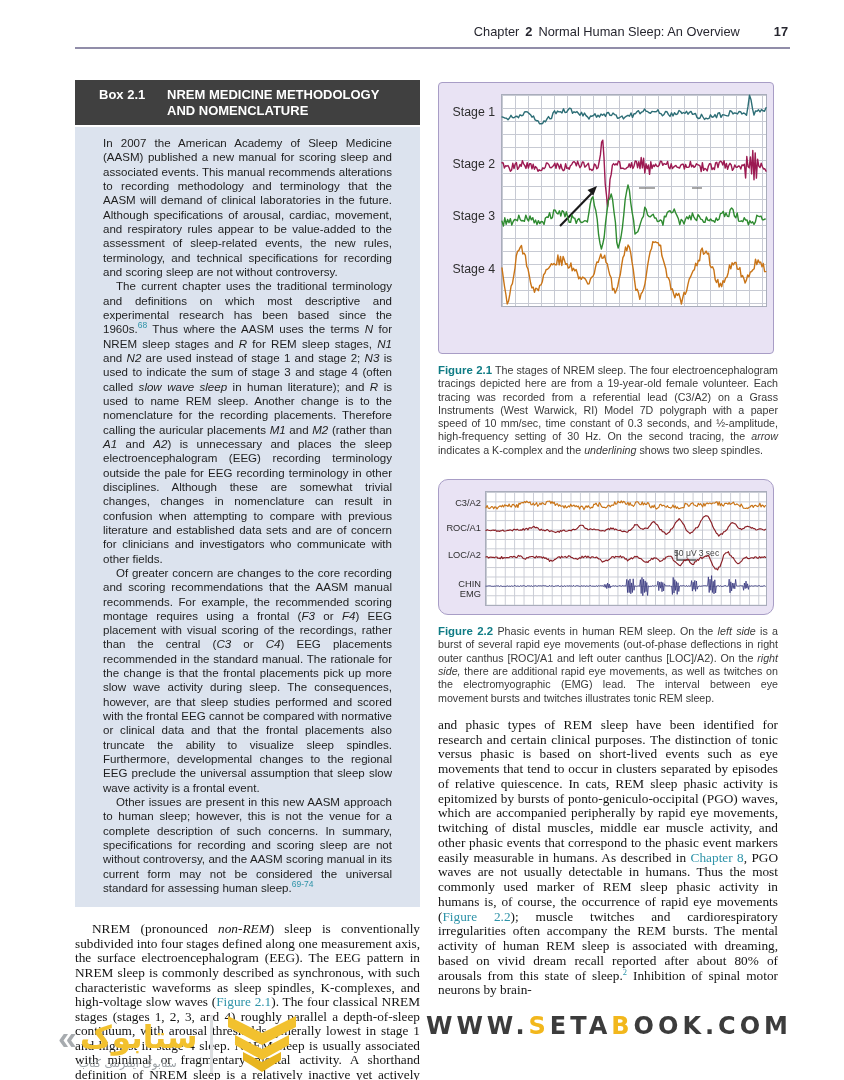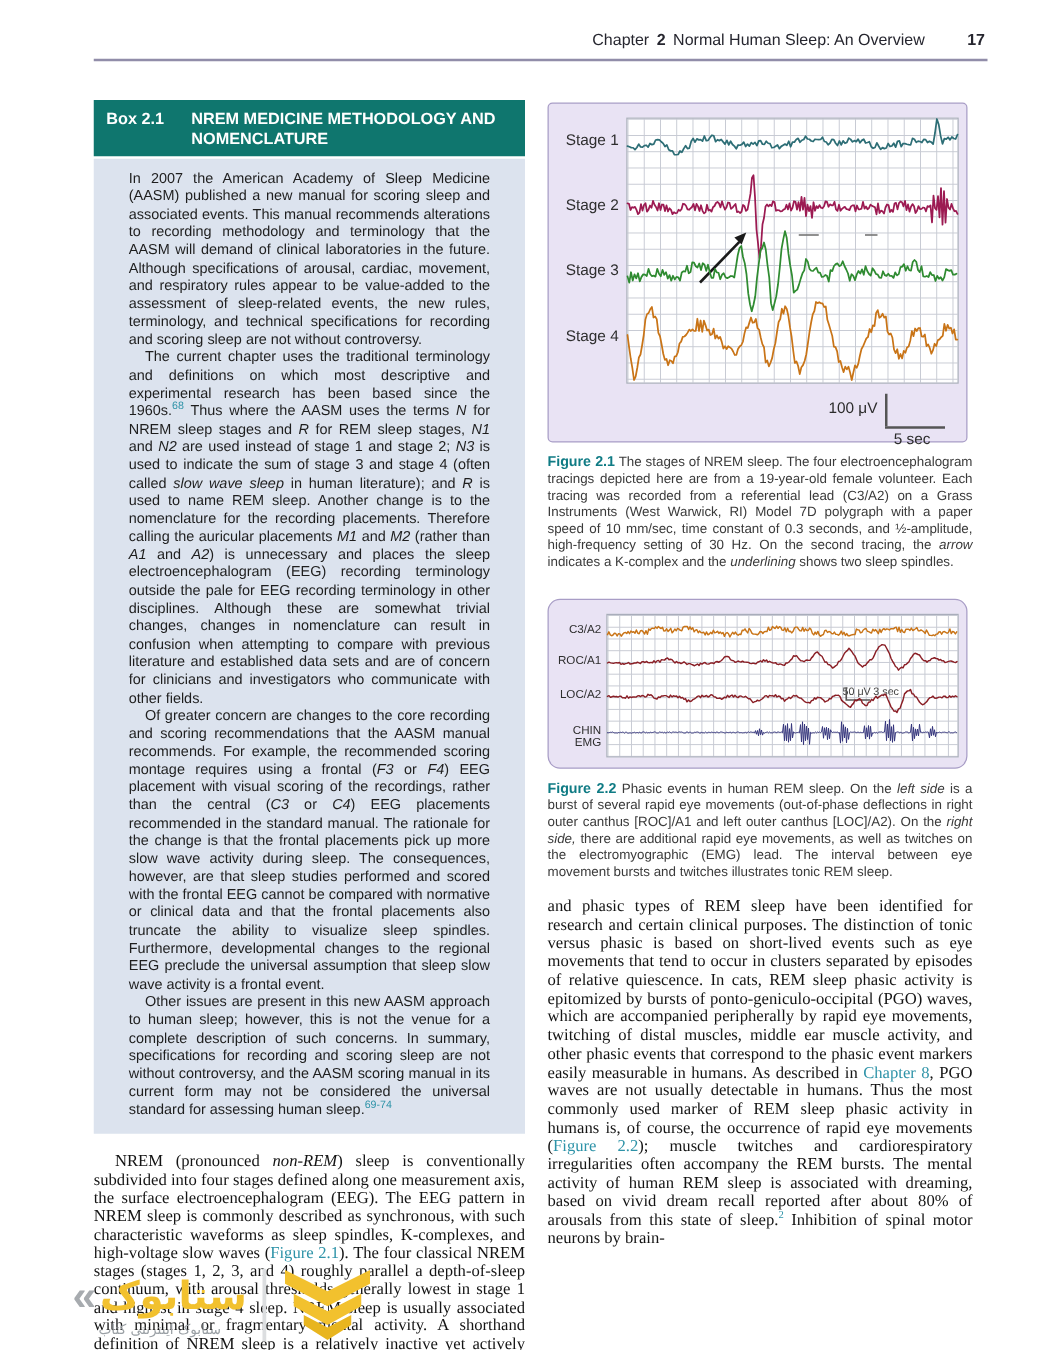--- a/index.html
+++ b/index.html
@@ -11,21 +11,21 @@
            font-size:12.8px;color:#26262f;}
   .runhead .num{font-weight:bold;}
   .runhead .pageno{font-weight:bold;margin-left:28px;}
   .runhead-rule{position:absolute;top:47px;left:75px;right:54px;height:2px;background:#918da9;}
 
   
   .col-left{position:absolute;left:75px;top:80px;width:345px;}
   .col-right{position:absolute;left:438px;top:82px;width:340px;}
 
   
-  .boxhead{background:#0f766e;color:#fff;display:flex;padding:7px 10px 6px;gap:14px;}
+  .boxhead{background:#404040;color:#fff;display:flex;padding:7px 24px 6px;gap:14px;}
   .boxhead .blabel{font-weight:bold;font-size:13px;width:54px;flex:none;}
   .boxhead .btitle{font-weight:bold;font-size:13px;line-height:16px;flex:1;}
   .boxbody{background:#dce3ee;margin-top:2px;padding:9px 28px 12px;}
   .boxbody p{margin:0;font-size:11.55px;line-height:14.33px;text-align:justify;color:#1e1e1e;}
   .boxbody p + p{text-indent:13px;}
 
   
   .serif{font-family:"Liberation Serif",serif;color:#141414;text-align:justify;}
   .body-left{margin-top:15px;font-size:13.3px;line-height:14.55px;}
   .body-left p{margin:0;text-indent:17px;}
@@ -127,26 +127,20 @@
             <path d="M0.0,21.9L1.5,22.4L3.0,23.1L4.5,23.2L6.0,24.7L7.5,23.0L9.0,20.3L10.5,22.6L12.0,22.7L13.5,21.5L15.0,21.2L16.5,22.7L18.0,19.8L19.5,20.7L21.0,20.3L22.5,17.0L24.0,16.7L25.5,16.9L27.0,18.4L28.5,19.7L30.0,22.2L31.5,21.0L33.0,24.8L34.5,25.7L36.0,25.7L37.5,28.7L39.0,28.8L40.5,28.6L42.0,25.8L43.5,26.8L45.0,23.9L46.5,21.6L48.0,23.9L49.5,23.5L51.0,18.0L52.5,15.8L54.0,18.7L55.5,16.1L57.0,16.9L58.5,16.7L60.0,17.9L61.5,13.8L63.0,17.5L64.5,17.3L66.0,15.0L67.5,13.2L69.0,13.7L70.5,18.3L72.0,16.8L73.5,17.5L75.0,16.6L76.5,18.5L78.0,20.3L79.5,17.3L81.0,20.9L82.5,18.0L84.0,20.6L85.5,21.9L87.0,24.0L88.5,21.0L90.0,21.2L91.5,20.5L93.0,18.7L94.5,22.2L96.0,20.3L97.5,21.9L99.0,19.1L100.5,20.3L102.0,18.9L103.5,21.5L105.0,17.7L106.5,17.5L108.0,20.4L109.5,20.5L111.0,18.0L112.5,19.6L114.0,19.9L115.5,23.2L117.0,23.0L118.5,22.0L120.0,21.0L121.5,23.9L123.0,22.1L124.5,21.2L126.0,20.3L127.5,21.2L129.0,18.0L130.5,22.4L132.0,18.7L133.5,18.7L135.0,16.6L136.5,15.7L138.0,18.8L139.5,17.2L141.0,16.6L142.5,14.0L144.0,16.2L145.5,16.4L147.0,17.8L148.5,18.2L150.0,16.4L151.5,16.6L153.0,16.7L154.5,16.6L156.0,14.8L157.5,18.2L159.0,18.6L160.5,20.8L162.0,19.5L163.5,16.5L165.0,16.7L166.5,19.6L168.0,21.4L169.5,17.8L171.0,20.9L172.5,17.7L174.0,19.6L175.5,18.9L177.0,15.5L178.5,16.5L180.0,18.5L181.5,17.5L183.0,18.3L184.5,16.3L186.0,19.2L187.5,17.3L189.0,16.4L190.5,19.4L192.0,19.0L193.5,18.4L195.0,22.4L196.5,23.6L198.0,23.0L199.5,19.3L201.0,22.0L202.5,24.5L204.0,23.1L205.5,23.9L207.0,23.4L208.5,19.8L210.0,22.2L211.5,21.8L213.0,19.6L214.5,22.7L216.0,18.1L217.5,17.7L219.0,22.3L220.5,19.8L222.0,19.9L223.5,20.4L225.0,20.7L226.5,20.9L228.0,15.7L229.5,16.4L231.0,18.9L232.5,17.9L234.0,18.2L235.5,19.0L237.0,16.5L238.5,16.7L240.0,19.0L241.5,18.0L243.0,18.7L244.5,20.3L246.0,11.4L247.5,0.2L249.0,4.7L250.5,13.7L252.0,20.1L253.5,15.9L255.0,16.3L256.5,14.8L258.0,16.9L259.5,14.6L261.0,15.8L262.5,16.2L264.0,12.7" fill="none" stroke="#2d6e76" stroke-width="1.4" stroke-linejoin="round" stroke-linecap="round"></path>
             <path d="M0.0,67.7L1.2,68.0L2.4,73.0L3.6,70.7L4.8,71.2L6.0,70.5L7.2,72.9L8.4,76.3L9.6,75.1L10.8,68.3L12.0,73.5L13.2,69.0L14.4,67.6L15.6,74.3L16.8,72.7L18.0,69.4L19.2,71.3L20.4,65.7L21.6,68.8L22.8,70.6L24.0,73.4L25.2,67.6L26.4,73.0L27.6,68.6L28.8,68.7L30.0,73.9L31.2,69.3L32.4,74.2L33.6,71.6L34.8,72.9L36.0,76.3L37.2,74.8L38.4,75.6L39.6,75.4L40.8,72.8L42.0,73.7L43.2,72.4L44.4,68.0L45.6,68.3L46.8,69.6L48.0,72.5L49.2,72.8L50.4,71.7L51.6,70.6L52.8,68.2L54.0,73.3L55.2,68.1L56.4,70.1L57.6,73.8L58.8,69.2L60.0,73.7L61.2,75.7L62.4,74.9L63.6,68.8L64.8,73.4L66.0,72.8L67.2,74.3L68.4,70.8L69.6,69.8L70.8,67.4L72.0,66.6L73.2,67.7L74.4,70.9L75.6,66.1L76.8,69.8L78.0,72.7L79.2,70.8L80.4,67.0L81.6,67.2L82.8,72.1L84.0,71.1L85.2,69.6L86.4,68.2L87.6,74.7L88.8,74.2L90.0,75.4L91.2,74.4L92.4,69.0L93.6,70.0L94.8,73.7L96.0,72.7L97.2,66.5L98.4,59.9L99.6,47.1L100.8,45.2L102.0,62.6L103.2,88.6L104.4,99.5L105.6,111.6L106.8,102.1L108.0,84.4L109.2,79.4L110.4,70.2L111.6,68.6L112.8,70.1L114.0,68.7L115.2,69.9L116.4,66.1L117.6,66.6L118.8,73.6L120.0,73.1L121.2,73.2L122.4,74.1L123.6,73.9L124.8,72.7L126.0,72.2L127.2,68.8L128.4,72.5L129.6,67.7L130.8,73.5L132.0,71.2L133.2,66.0L134.4,66.4L135.6,72.7L136.8,66.7L138.0,73.6L139.2,62.5L140.4,72.8L141.6,63.3L142.8,78.0L144.0,68.7L145.2,73.9L146.4,69.9L147.6,79.3L148.8,66.8L150.0,73.6L151.2,69.9L152.4,71.5L153.6,69.1L154.8,71.2L156.0,71.6L157.2,70.0L158.4,66.1L159.6,66.5L160.8,70.4L162.0,68.5L163.2,69.2L164.4,69.2L165.6,66.5L166.8,72.5L168.0,73.7L169.2,68.8L170.4,73.6L171.6,72.1L172.8,71.1L174.0,70.5L175.2,72.4L176.4,72.5L177.6,73.1L178.8,70.1L180.0,69.3L181.2,69.2L182.4,74.1L183.6,69.4L184.8,72.4L186.0,72.4L187.2,71.9L188.4,66.5L189.6,71.9L190.8,70.2L192.0,72.4L193.2,71.4L194.4,68.7L195.6,69.7L196.8,70.2L198.0,70.9L199.2,76.5L200.4,67.7L201.6,75.4L202.8,73.5L204.0,74.1L205.2,75.9L206.4,71.0L207.6,68.6L208.8,69.0L210.0,74.6L211.2,72.9L212.4,74.5L213.6,67.9L214.8,67.3L216.0,72.5L217.2,67.5L218.4,66.2L219.6,66.8L220.8,70.1L222.0,65.7L223.2,73.1L224.4,68.5L225.6,74.3L226.8,70.4L228.0,68.3L229.2,70.0L230.4,75.4L231.6,73.6L232.8,69.9L234.0,72.3L235.2,72.2L236.4,71.0L237.6,71.2L238.8,74.1L240.0,69.9L241.2,70.5L242.4,69.3L243.6,83.0L244.8,61.5L246.0,71.6L247.2,72.9L248.4,61.9L249.6,78.9L250.8,55.5L252.0,84.7L253.2,57.9L254.4,83.1L255.6,64.2L256.8,71.1L258.0,72.6L259.2,68.1L260.4,71.7L261.6,74.0L262.8,73.7L264.0,76.1" fill="none" stroke="#9c1a52" stroke-width="1.4" stroke-linejoin="round" stroke-linecap="round"></path>
             <line x1="137" y1="93" x2="153" y2="93" stroke="#777" stroke-width="1.3"></line>
             <line x1="190" y1="93" x2="200" y2="93" stroke="#777" stroke-width="1.3"></line>
             <line x1="58" y1="131" x2="89.5" y2="98.5" stroke="#1a1a1a" stroke-width="2.1"></line>
             <polygon points="95,91 91.3,100.6 85.5,94.9" fill="#1a1a1a"></polygon>
             <path d="M0.0,126.1L1.4,131.1L2.8,122.8L4.2,129.4L5.6,124.5L7.0,127.7L8.4,123.6L9.8,130.1L11.2,126.5L12.6,124.5L14.0,124.7L15.4,125.8L16.8,120.1L18.2,124.4L19.6,125.9L21.0,125.5L22.4,126.3L23.8,120.1L25.2,124.0L26.6,126.0L28.0,120.9L29.4,124.9L30.8,122.7L32.2,127.9L33.6,125.1L35.0,129.5L36.4,125.6L37.8,128.6L39.2,126.5L40.6,126.8L42.0,129.5L43.4,123.0L44.8,122.0L46.2,122.3L47.6,117.6L49.0,123.6L50.4,122.7L51.8,114.9L53.2,115.1L54.6,118.0L56.0,119.0L57.4,115.8L58.8,121.1L60.2,115.6L61.6,116.7L63.0,121.7L64.4,116.8L65.8,122.6L67.2,127.3L68.6,127.3L70.0,120.2L71.4,122.9L72.8,123.2L74.2,128.4L75.6,124.8L77.0,123.6L78.4,126.8L79.8,127.5L81.2,126.8L82.6,125.8L84.0,125.9L85.4,127.0L86.8,118.3L88.2,109.2L89.6,103.4L91.0,101.8L92.4,110.6L93.8,115.5L95.2,124.4L96.6,139.7L98.0,148.4L99.4,154.0L100.8,148.8L102.2,142.0L103.6,127.3L105.0,116.2L106.4,105.3L107.8,103.5L109.2,99.0L110.6,104.6L112.0,117.0L113.4,127.1L114.8,147.5L116.2,153.1L117.6,147.7L119.0,142.0L120.4,132.6L121.8,119.4L123.2,104.3L124.6,96.5L126.0,89.9L127.4,95.4L128.8,108.1L130.2,117.6L131.6,125.4L133.0,139.1L134.4,137.7L135.8,136.7L137.2,132.7L138.6,127.9L140.0,123.6L141.4,121.3L142.8,112.2L144.2,114.3L145.6,120.1L147.0,121.6L148.4,121.8L149.8,120.3L151.2,119.2L152.6,123.0L154.0,123.0L155.4,126.5L156.8,126.4L158.2,125.0L159.6,125.7L161.0,130.2L162.4,121.1L163.8,121.9L165.2,117.8L166.6,116.3L168.0,115.7L169.4,117.9L170.8,117.2L172.2,114.0L173.6,117.8L175.0,120.6L176.4,123.8L177.8,129.6L179.2,124.4L180.6,125.7L182.0,129.1L183.4,124.5L184.8,121.8L186.2,123.9L187.6,120.5L189.0,124.8L190.4,117.9L191.8,121.8L193.2,124.2L194.6,125.5L196.0,119.6L197.4,121.5L198.8,124.2L200.2,124.7L201.6,127.2L203.0,127.3L204.4,122.0L205.8,125.1L207.2,125.7L208.6,124.0L210.0,125.8L211.4,125.7L212.8,127.3L214.2,122.9L215.6,125.3L217.0,124.3L218.4,118.7L219.8,118.3L221.2,116.3L222.6,121.6L224.0,118.0L225.4,121.2L226.8,121.5L228.2,114.6L229.6,113.0L231.0,114.4L232.4,121.0L233.8,122.7L235.2,118.0L236.6,126.1L238.0,126.4L239.4,125.8L240.8,126.7L242.2,122.7L243.6,125.1L245.0,125.0L246.4,129.8L247.8,125.7L249.2,128.0L250.6,126.8L252.0,129.4L253.4,126.9L254.8,120.3L256.2,121.1L257.6,121.7L259.0,121.1L260.4,124.7L261.8,124.7L263.2,124.0" fill="none" stroke="#2f8b31" stroke-width="1.4" stroke-linejoin="round" stroke-linecap="round"></path>
             <path d="M0.0,173.0L1.3,182.9L2.6,192.0L3.9,199.5L5.2,209.0L6.5,206.3L7.8,199.4L9.1,191.0L10.4,188.6L11.7,181.2L13.0,173.0L14.3,160.7L15.6,156.3L16.9,155.4L18.2,152.4L19.5,150.5L20.8,159.0L22.1,158.2L23.4,160.3L24.7,171.3L26.0,174.0L27.3,180.6L28.6,188.0L29.9,192.9L31.2,192.2L32.5,197.2L33.8,193.2L35.1,193.8L36.4,195.7L37.7,190.3L39.0,189.9L40.3,186.8L41.6,179.8L42.9,178.3L44.2,174.5L45.5,174.2L46.8,173.0L48.1,171.1L49.4,168.7L50.7,169.8L52.0,168.5L53.3,169.8L54.6,169.7L55.9,160.0L57.2,169.8L58.5,161.4L59.8,170.5L61.1,161.5L62.4,165.1L63.7,169.4L65.0,168.7L66.3,173.0L67.6,172.4L68.9,167.9L70.2,175.8L71.5,173.3L72.8,175.9L74.1,174.5L75.4,178.5L76.7,183.8L78.0,182.0L79.3,184.3L80.6,182.0L81.9,182.9L83.2,183.9L84.5,186.2L85.8,189.0L87.1,188.9L88.4,184.2L89.7,182.2L91.0,181.2L92.3,178.4L93.6,171.7L94.9,166.9L96.2,167.4L97.5,163.1L98.8,159.0L100.1,163.2L101.4,162.9L102.7,160.2L104.0,167.5L105.3,168.8L106.6,175.2L107.9,180.3L109.2,182.8L110.5,195.0L111.8,193.4L113.1,198.1L114.4,195.2L115.7,191.5L117.0,184.4L118.3,179.5L119.6,170.6L120.9,162.6L122.2,160.2L123.5,152.0L124.8,155.9L126.1,150.0L127.4,152.1L128.7,157.8L130.0,166.9L131.3,174.6L132.6,185.6L133.9,195.4L135.2,194.2L136.5,197.8L137.8,204.3L139.1,198.8L140.4,197.1L141.7,193.8L143.0,188.6L144.3,179.8L145.6,170.6L146.9,163.0L148.2,156.5L149.5,153.8L150.8,146.6L152.1,147.5L153.4,146.8L154.7,147.6L156.0,147.6L157.3,150.6L158.6,150.2L159.9,160.8L161.2,164.8L162.5,169.3L163.8,173.7L165.1,182.3L166.4,182.7L167.7,186.1L169.0,194.7L170.3,193.8L171.6,198.8L172.9,202.7L174.2,198.3L175.5,200.5L176.8,198.4L178.1,203.1L179.4,209.0L180.7,203.0L182.0,197.3L183.3,199.3L184.6,196.1L185.9,189.6L187.2,184.2L188.5,181.9L189.8,178.8L191.1,175.7L192.4,174.6L193.7,168.2L195.0,170.8L196.3,165.3L197.6,165.8L198.9,155.3L200.2,153.1L201.5,159.2L202.8,158.2L204.1,156.0L205.4,159.1L206.7,158.2L208.0,170.3L209.3,172.6L210.6,171.8L211.9,175.0L213.2,184.6L214.5,187.5L215.8,184.4L217.1,192.0L218.4,188.2L219.7,191.7L221.0,185.7L222.3,187.2L223.6,183.0L224.9,182.2L226.2,177.7L227.5,169.9L228.8,173.9L230.1,167.8L231.4,169.8L232.7,167.5L234.0,167.4L235.3,174.1L236.6,174.4L237.9,172.6L239.2,181.9L240.5,180.5L241.8,183.4L243.1,188.0L244.4,185.1L245.7,180.0L247.0,181.9L248.3,177.1L249.6,176.5L250.9,174.8L252.2,173.7L253.5,164.1L254.8,169.6L256.1,164.9L257.4,167.9L258.7,167.1L260.0,171.8L261.3,168.5L262.6,176.6L263.9,176.6" fill="none" stroke="#c97417" stroke-width="1.4" stroke-linejoin="round" stroke-linecap="round"></path>
           </svg>
         </div>
-      <div class="scale1">
-        <span class="amp">100 μV</span>
-        <span class="vl"></span>
-        <span class="hl"></span>
-        <span class="tim">5 sec</span>
-      </div>
     </div>
     <p class="caption">
       <b class="figlabel">Figure 2.1</b>
       <span>The stages of NREM sleep. The four electroencephalogram tracings depicted here are from a 19-year-old female volunteer. Each tracing was recorded from a referential lead (C3/A2) on a Grass Instruments (West Warwick, RI) Model 7D polygraph with a paper speed of 10 mm/sec, time constant of 0.3 seconds, and ½-amplitude, high-frequency setting of 30 Hz. On the second tracing, the <i>arrow</i> indicates a K-complex and the <i>underlining</i> shows two sleep spindles.</span>
     </p>
 
     <div class="panel panel2">
       <div class="tlabel tl2" style="top:18px">C3/A2</div>
       <div class="tlabel tl2" style="top:43px">ROC/A1</div>
       <div class="tlabel tl2" style="top:70px">LOC/A2</div>
@@ -186,15 +180,16 @@
       <div class="brandtag">ستابوک اینترنتی کتاب</div>
     </div>
     <div class="branddiv"></div>
     <svg width="74" height="60" viewBox="0 0 74 60">
       <path d="M3 2 L37 19 L71 2 L71 13 L37 31 L3 13 Z" fill="#f2c12e"></path>
       <path d="M10 21 L37 35 L64 21 L64 31 L37 46 L10 31 Z" fill="#f2c12e"></path>
       <path d="M18 38 L37 48 L56 38 L56 46 L37 58 L18 46 Z" fill="#e8b51f"></path>
     </svg>
   </div>
   <div class="footer-right">
+    <div class="url">WWW.<span class="y">S</span>ETA<span class="y">B</span>OOK.COM</div>
   </div>
 
 </div>
 
 </body></html>

